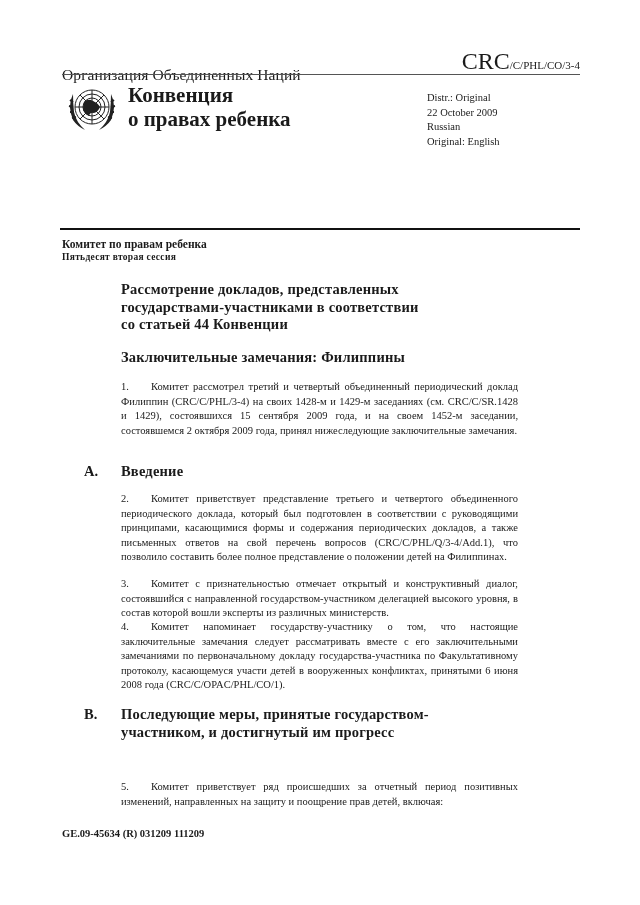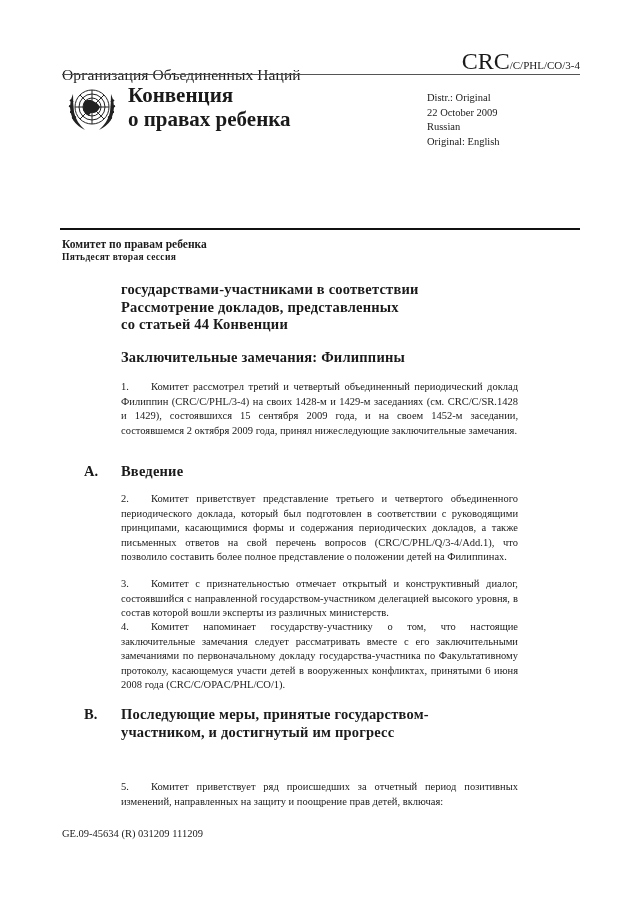--- a/index.html
+++ b/index.html
@@ -16,21 +16,21 @@
   .distr { left: 427px; top: 91px; font-size: 10.5px; line-height: 14.5px; }
   .rule-thick { left: 60px; top: 228px; width: 520px; height: 2px; background: #111; }
   .committee { left: 62px; top: 237px; font-size: 11.5px; font-weight: bold; line-height: 14px; }
   .session { left: 62px; top: 252px; font-size: 9.5px; font-weight: bold; letter-spacing: 0.3px; }
   .consid { left: 121px; top: 281px; font-size: 14.5px; font-weight: bold; line-height: 17.5px; letter-spacing: 0.2px; }
   .concl { left: 121px; top: 349px; font-size: 14.5px; font-weight: bold; letter-spacing: 0.2px; }
   .para { left: 121px; width: 397px; font-size: 10.5px; line-height: 14.5px; text-align: justify; }
   .para .num { display: inline-block; width: 30px; text-indent: 0; }
   .sec-letter { left: 84px; font-size: 14.5px; font-weight: bold; }
   .sec-title { left: 121px; font-size: 14.5px; font-weight: bold; line-height: 17.5px; letter-spacing: 0.2px; font-family: Liberation Serif, serif; }
-  .footer { left: 62px; top: 828px; font-size: 10.5px; }
+  .footer { left: 62px; top: 828px; font-size: 10.5px; font-weight: bold; }
 </style>
 </head>
 <body>
 
 <div class="abs org">Организация Объединенных Наций</div>
 <div class="abs symbol">
   <span class="big">CRC</span><span class="small">/C/PHL/CO/3-4</span>
 </div>
 <div class="abs rule-top"></div>
 
@@ -67,22 +67,22 @@
   <div>Russian</div>
   <div>Original: English</div>
 </div>
 
 <div class="abs rule-thick"></div>
 
 <div class="abs committee">Комитет по правам ребенка</div>
 <div class="abs session">Пятьдесят вторая сессия</div>
 
 <div class="abs consid">
+  <div>Рассмотрение докладов, представленных</div>
   <div>государствами-участниками в соответствии</div>
-  <div>Рассмотрение докладов, представленных</div>
   <div>со статьей 44 Конвенции</div>
 </div>
 
 <div class="abs concl">Заключительные замечания: Филиппины</div>
 
 <div class="abs para" style="top:380px;">
   <span class="num">1.</span><span>Комитет рассмотрел третий и четвертый объединенный периодический доклад Филиппин (CRC/C/PHL/3-4) на своих 1428-м и 1429-м заседаниях (см. CRC/C/SR.1428 и 1429), состоявшихся 15 сентября 2009 года, и на своем 1452-м заседании, состоявшемся 2 октября 2009 года, принял нижеследующие заключительные замечания.</span>
 </div>
 
 <div class="abs sec-letter" style="top:463px;">A.</div>

